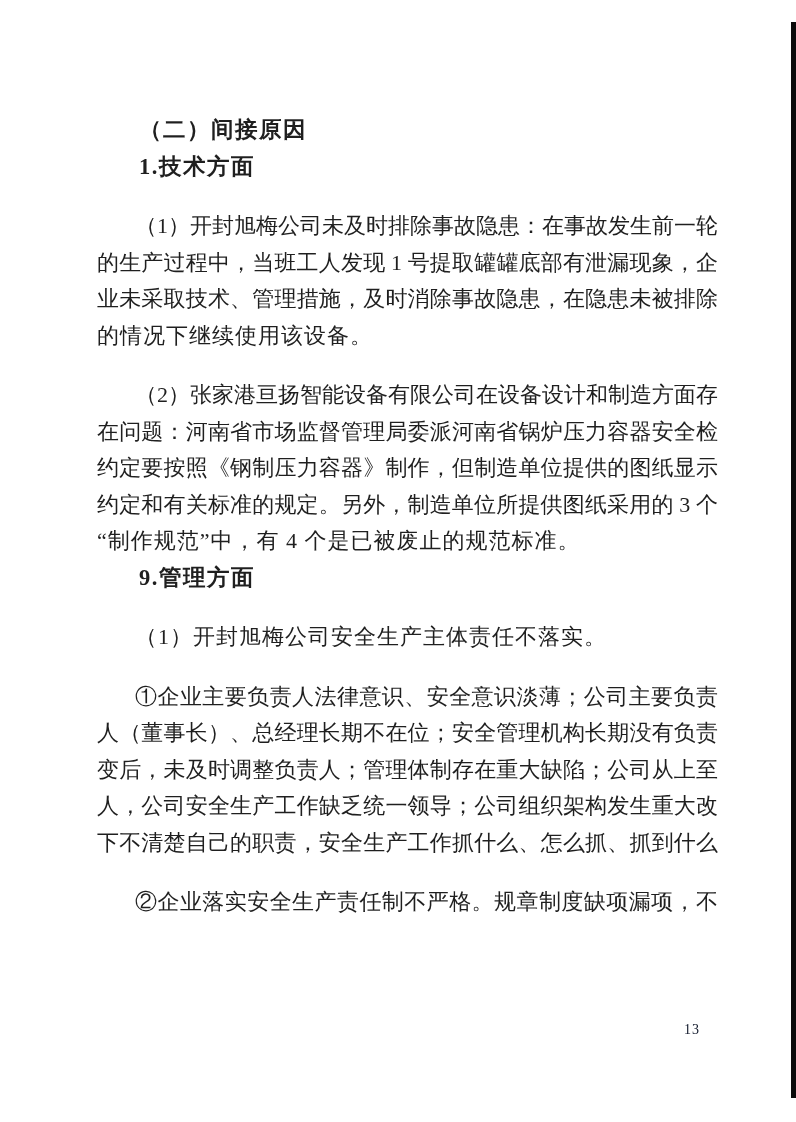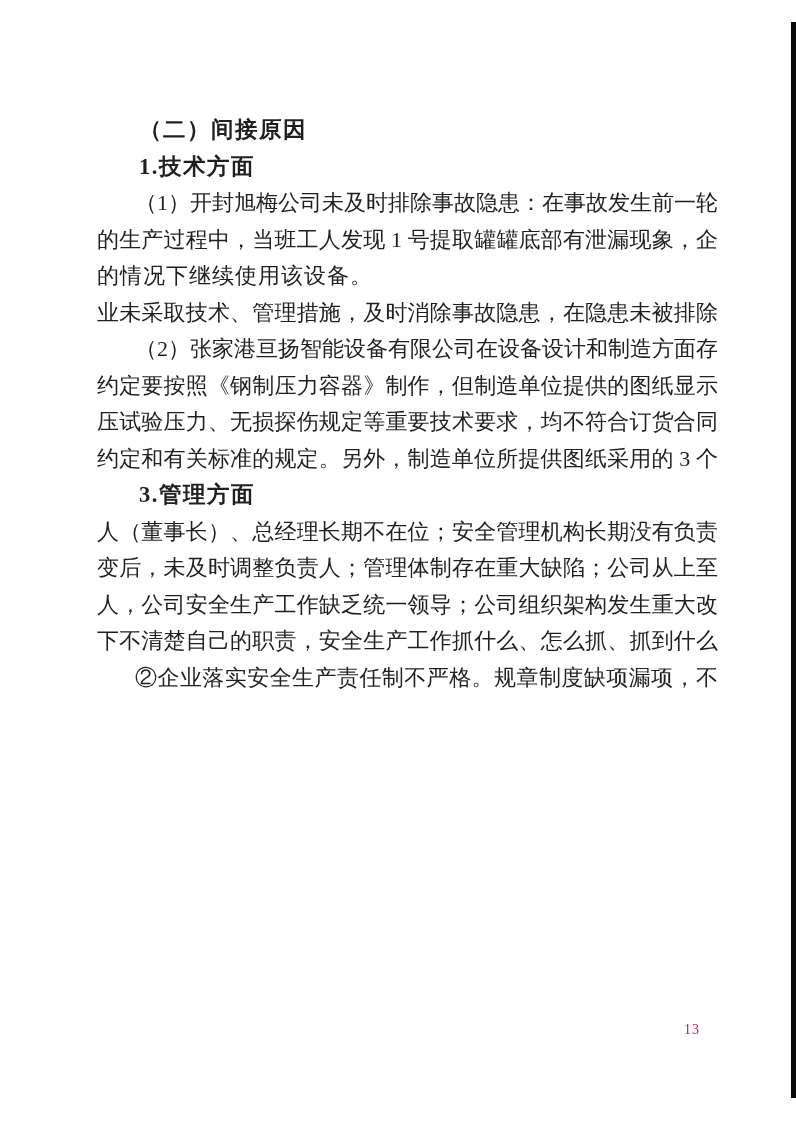--- a/index.html
+++ b/index.html
@@ -38,28 +38,29 @@
     white-space: nowrap;
   }
   .line.just {
     letter-spacing: 0;
     text-align: justify;
     text-align-last: justify;
     text-justify: inter-character;
   }
   .line.indent {
     padding-left: 38px;
+    margin-top: 23px;
   }
   .page-number {
     position: absolute;
     top: 1022px;
     right: 96px;
     font-size: 14px;
     letter-spacing: 1px;
-    color: #be185d;
+    color: #0f172a;
     font-family: "Liberation Serif", "DejaVu Serif", serif;
   }
   .edge-bar {
     position: absolute;
     right: 0;
     top: 22px;
     bottom: 24px;
     width: 5px;
     background: #0b0b0b;
   }
@@ -67,31 +68,36 @@
 </head>
 <body>
 
 <div class="page">
   <div class="content" id="content">
       <div class="sec h1">（二）间接原因</div>
       <div class="sec h2">1.技术方面</div>
       <div class="sec p">
         <div class="line indent just">（1）开封旭梅公司未及时排除事故隐患：在事故发生前一轮</div>
         <div class="line just">的生产过程中，当班工人发现 1 号提取罐罐底部有泄漏现象，企</div>
+        <div class="line just">业未采取技术、管理措施，及时消除事故隐患，在隐患未被排除</div>
         <div class="line">的情况下继续使用该设备。</div>
-        <div class="line just">业未采取技术、管理措施，及时消除事故隐患，在隐患未被排除</div>
       </div>
       <div class="sec p">
         <div class="line indent just">（2）张家港亘扬智能设备有限公司在设备设计和制造方面存</div>
+        <div class="line just">在问题：河南省市场监督管理局委派河南省锅炉压力容器安全检</div>
         <div class="line just">约定要按照《钢制压力容器》制作，但制造单位提供的图纸显示</div>
-        <div class="line just">压试验压力、无损探伤规定等重要技术要求，均不符合订货合同</div>
         <div class="line just">约定和有关标准的规定。另外，制造单位所提供图纸采用的 3 个</div>
+        <div class="line">“制作规范”中，有 4 个是已被废止的规范标准。</div>
       </div>
-      <div class="sec h2">3.管理方面</div>
+      <div class="sec h2">9.管理方面</div>
       <div class="sec p">
+        <div class="line indent">（1）开封旭梅公司安全生产主体责任不落实。</div>
+      </div>
+      <div class="sec p">
+        <div class="line indent just">①企业主要负责人法律意识、安全意识淡薄；公司主要负责</div>
         <div class="line just">人（董事长）、总经理长期不在位；安全管理机构长期没有负责</div>
         <div class="line just">变后，未及时调整负责人；管理体制存在重大缺陷；公司从上至</div>
         <div class="line just">人，公司安全生产工作缺乏统一领导；公司组织架构发生重大改</div>
         <div class="line just">下不清楚自己的职责，安全生产工作抓什么、怎么抓、抓到什么</div>
       </div>
       <div class="sec p">
         <div class="line indent just">②企业落实安全生产责任制不严格。规章制度缺项漏项，不</div>
       </div>
     </div>
   <div class="page-number">13</div>

